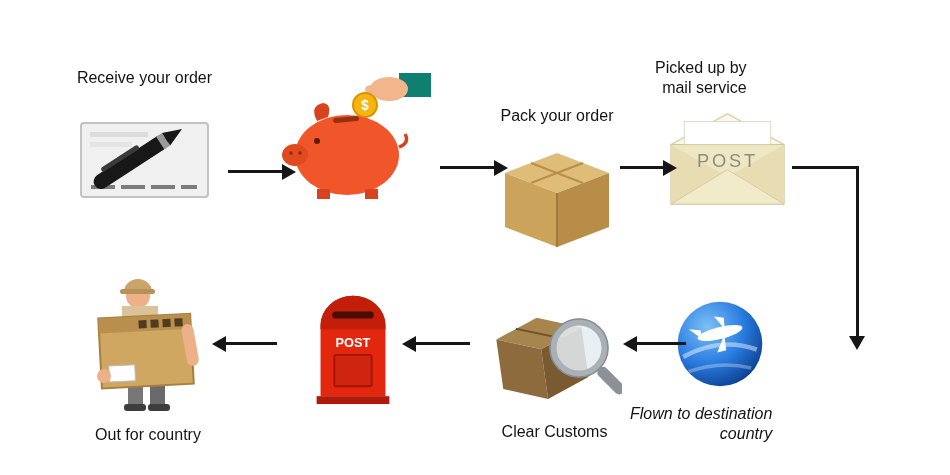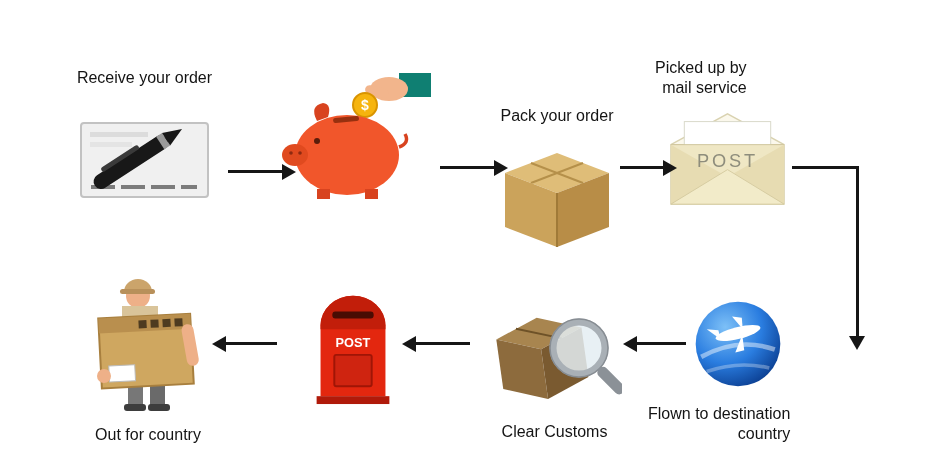--- a/index.html
+++ b/index.html
@@ -114,21 +114,21 @@
       <polygon points="6,96 65,60 124,96" fill="#f2ebc9" stroke="#d5cba0" stroke-width="1"></polygon>
       <text x="65" y="57" text-anchor="middle" font-size="19" letter-spacing="3" fill="#8e8d7c" font-family="Liberation Sans, sans-serif">POST</text>
     </svg>
   </div>
 
   <div class="arrow-right" style="left:228px; top:170px; width:55px;"></div>
   <div class="arrow-right" style="left:440px; top:166px; width:55px;"></div>
   <div class="arrow-right" style="left:620px; top:166px; width:44px;"></div>
   <div class="elbow"></div>
 
-  <div class="step bottom" style="left:648px; top:298px; width:180px;">
+  <div class="step bottom" style="left:630px; top:298px; width:180px;font-style:italic;">
     <svg width="92" height="92" viewBox="0 0 100 100">
       <defs>
         <radialGradient id="gl" cx="35%" cy="30%" r="78%">
           <stop offset="0%" stop-color="#7dc0f7"></stop>
           <stop offset="55%" stop-color="#2a7de0"></stop>
           <stop offset="100%" stop-color="#0a3c8e"></stop>
         </radialGradient>
       </defs>
       <circle cx="50" cy="50" r="46" fill="url(#gl)"></circle>
       <path d="M10,64 q40,-22 80,-8" stroke="#ffffff" stroke-opacity="0.45" stroke-width="5" fill="none"></path>

